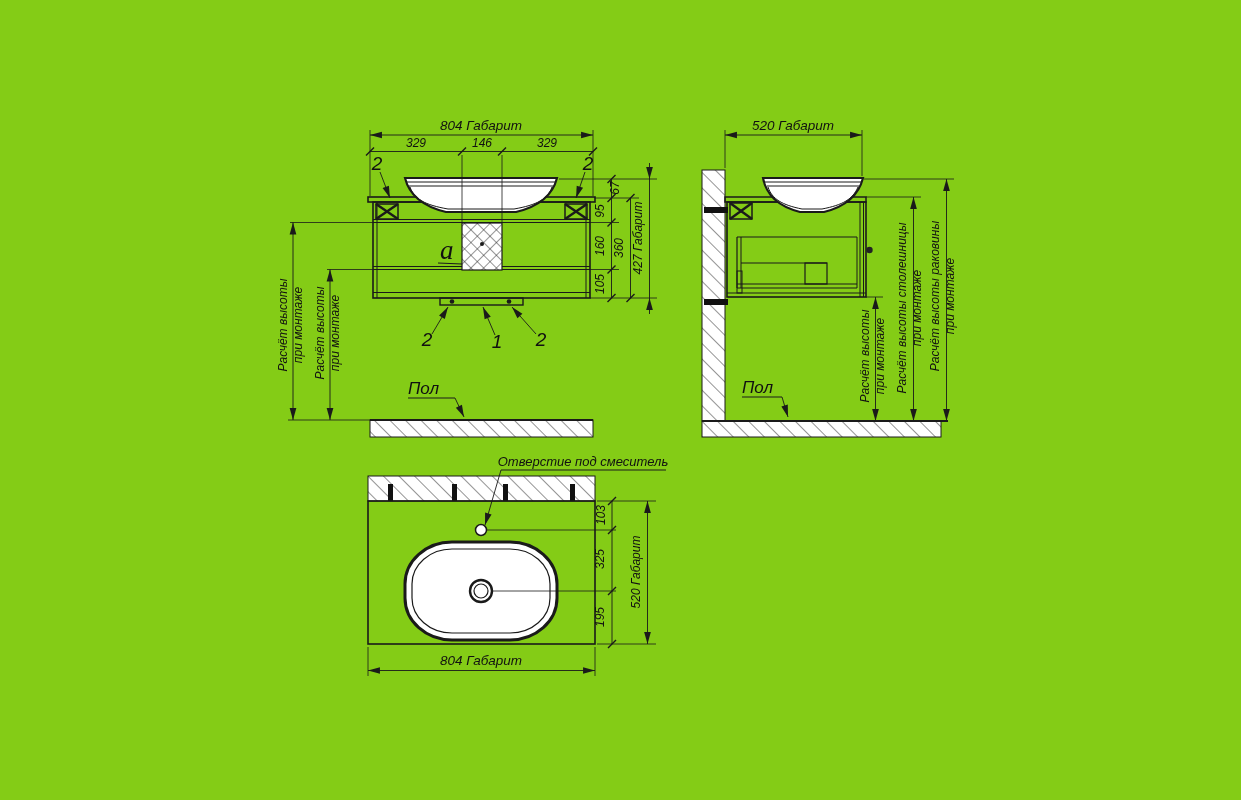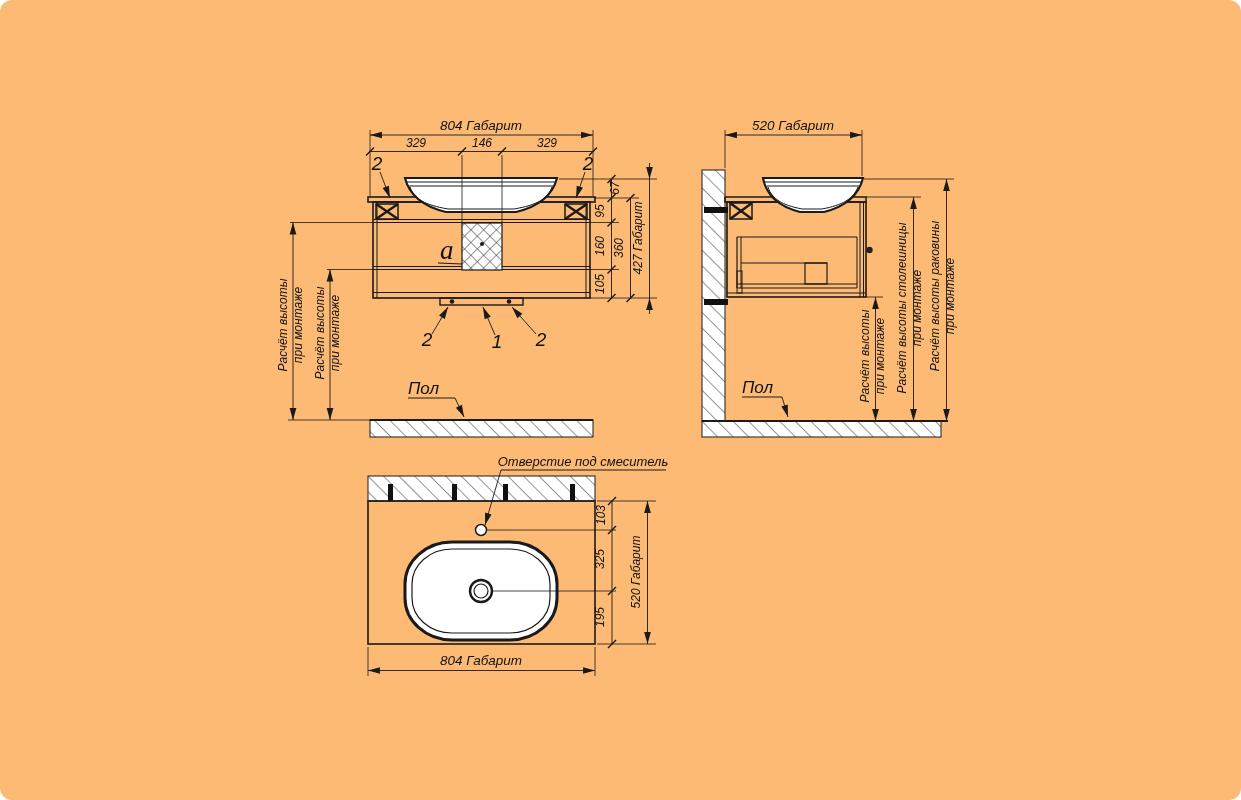--- a/index.html
+++ b/index.html
@@ -1,16 +1,16 @@
 <!DOCTYPE html>
 <html><head>
 <meta charset="utf-8">
 <style>
   html,body{margin:0;padding:0;background:#fff;}
-  .canvas{position:relative;width:1241px;height:800px;background:#fdba74;overflow:hidden;border-radius:12px;}
+  .canvas{position:relative;width:1241px;height:800px;background:#84cc16;overflow:hidden;}
   svg{display:block;}
   .ln{stroke:#1a1a1a;fill:none;}
   .thin{stroke:#1a1a1a;stroke-width:.8;fill:none;}
   .dimline{stroke:#1a1a1a;stroke-width:.9;fill:none;}
   .tick{stroke:#1a1a1a;stroke-width:1.4;fill:none;}
   .dim{font:italic 12px "Liberation Sans",sans-serif;fill:#111;}
   .dimBig{font:italic 13.5px "Liberation Sans",sans-serif;fill:#111;}
   .note{font:italic 12px "Liberation Sans",sans-serif;fill:#111;}
   .callout{font:italic 19px "Liberation Sans",sans-serif;fill:#111;}
   .lblA{font:italic 27px "Liberation Serif",serif;fill:#111;}

